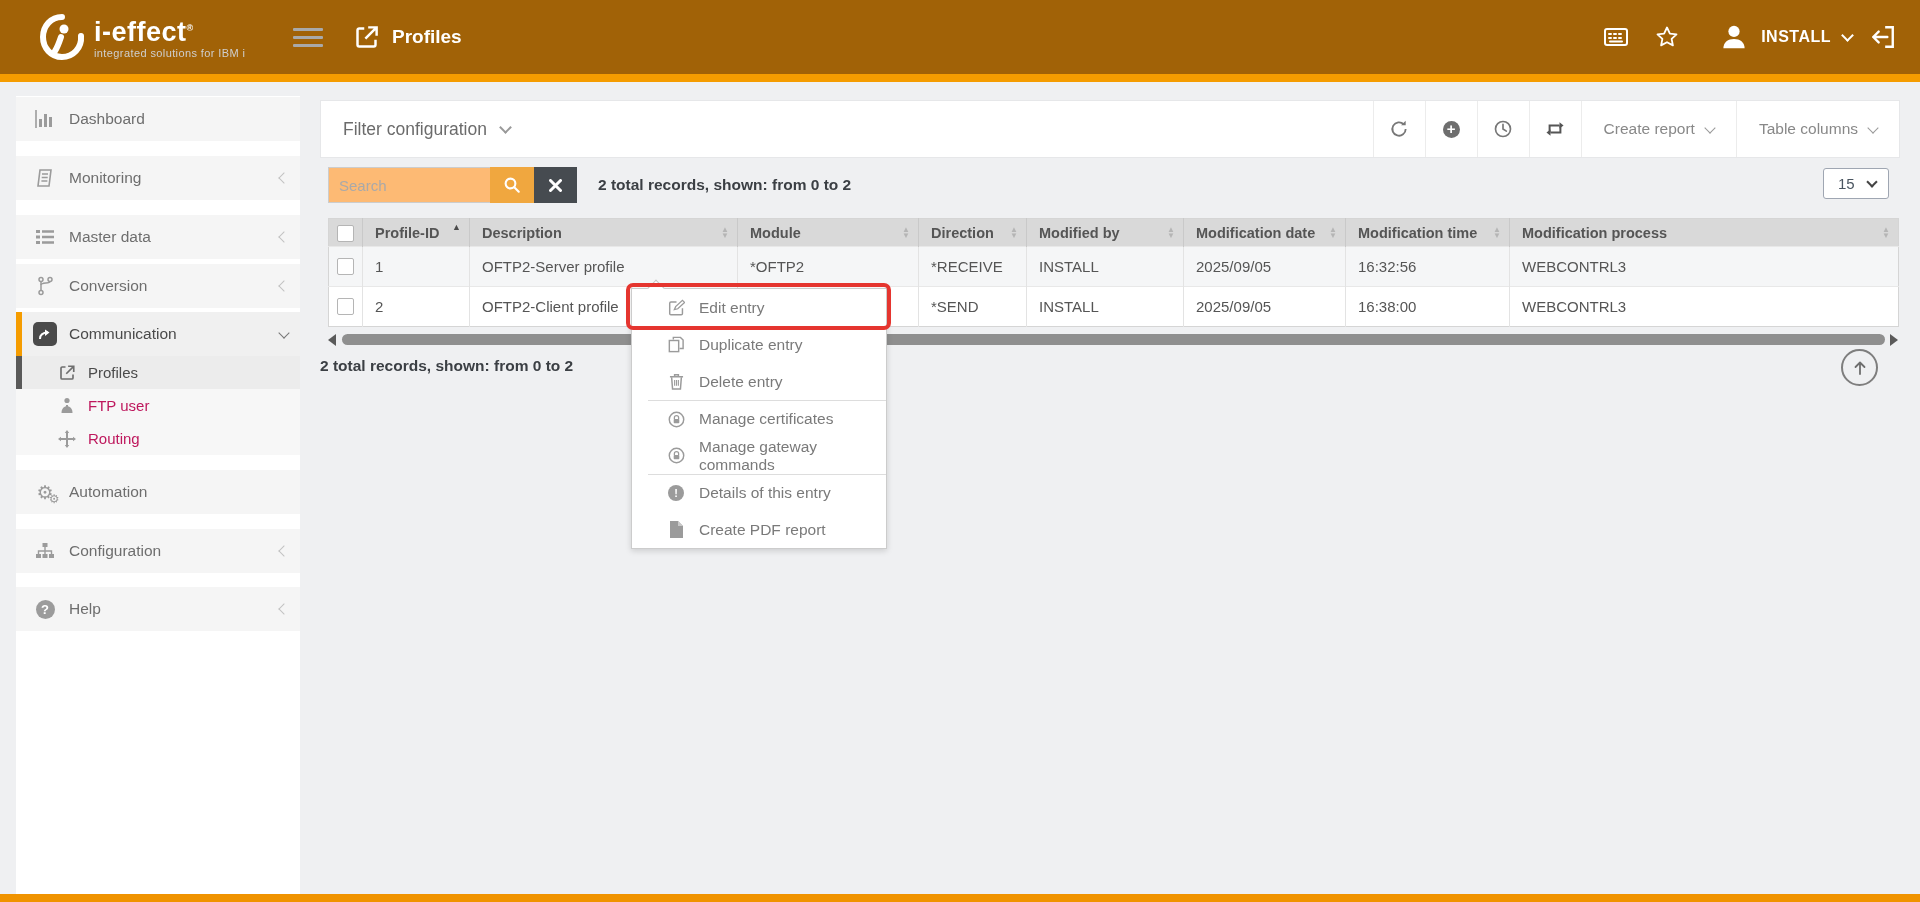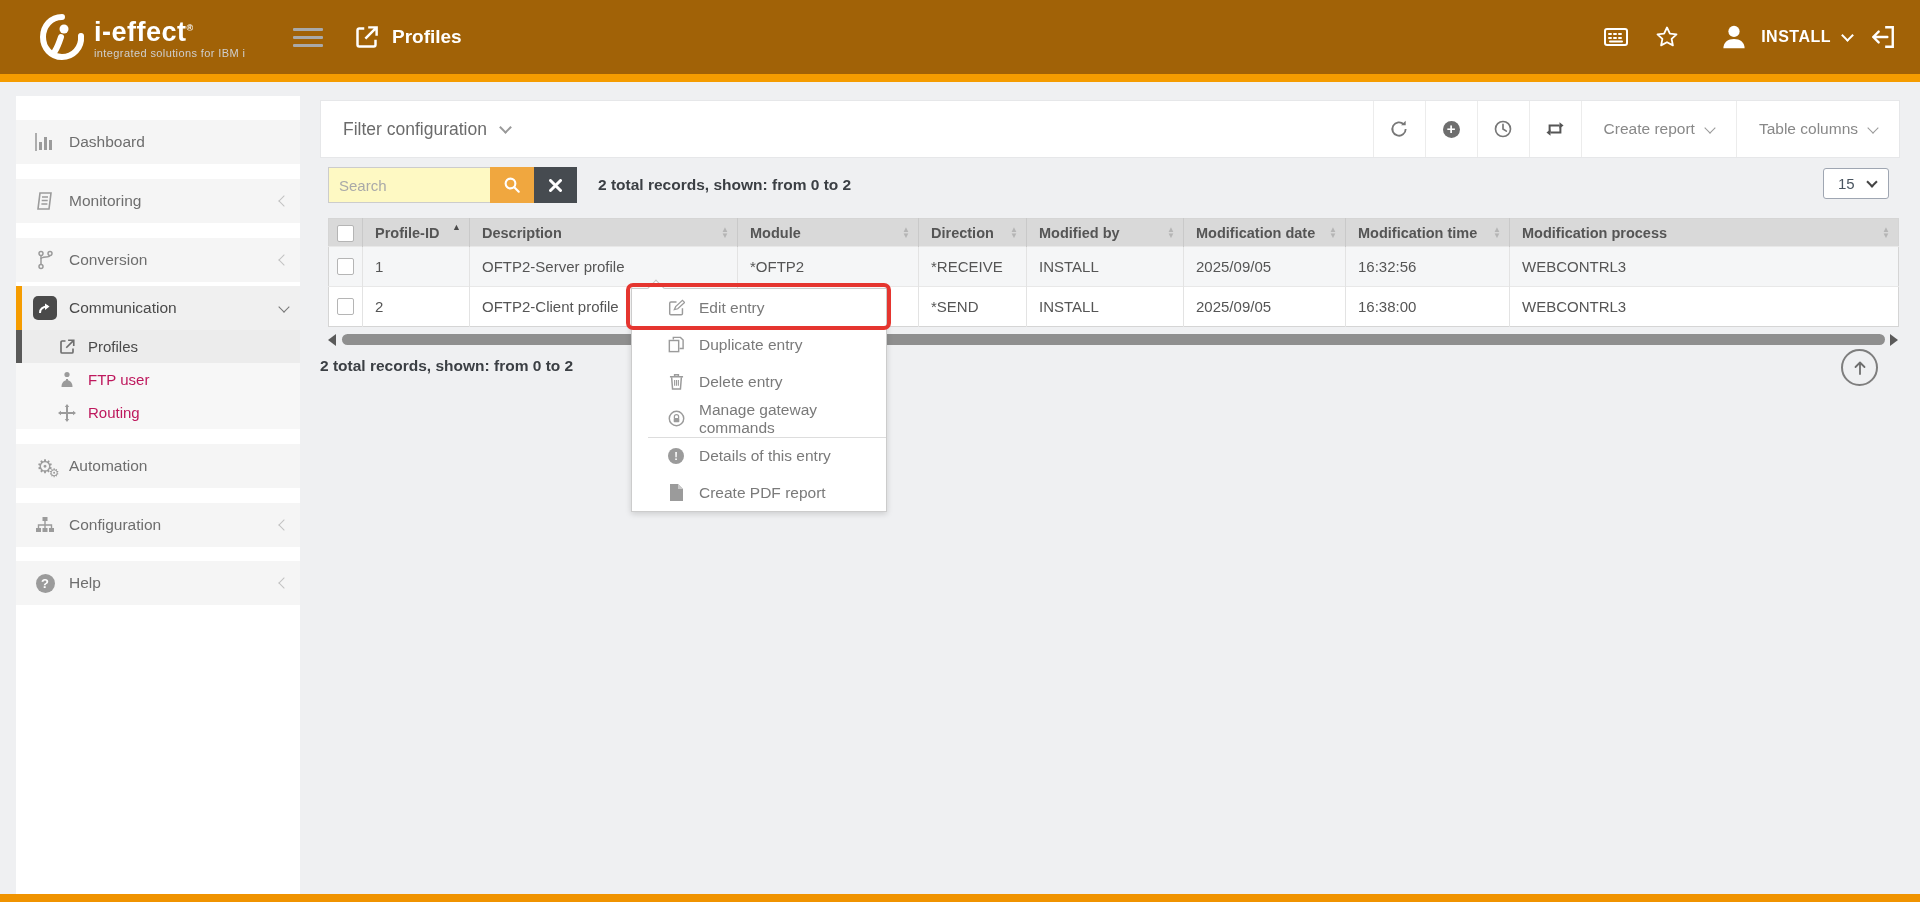--- a/index.html
+++ b/index.html
@@ -29,21 +29,21 @@
   .page-head { display:flex; align-items:center; margin-left:30px; }
   .page-head svg { margin-right:12px; }
   .page-title { color:#fff; font-size:19px; font-weight:bold; }
   .topbar-right { margin-left:auto; display:flex; align-items:center; margin-right:24px; }
   .tb-ic { display:flex; align-items:center; justify-content:center; cursor:pointer; }
   .userbox { display:flex; align-items:center; cursor:pointer; margin:0 18px 0 14px; }
   .user-label { color:#fff; font-size:16px; font-weight:bold; letter-spacing:.5px; margin-left:12px; }
   .chev-down-w { width:9px; height:9px; border-right:2px solid #fff; border-bottom:2px solid #fff; transform:rotate(45deg); margin-left:12px; margin-top:-4px; }
 
   
-  .sidebar { position:absolute; left:16px; top:96px; width:284px; height:798px; background:#fff; padding-top:24px; }
+  .sidebar { position:absolute; left:16px; top:96px; width:284px; height:798px; background:#fff; padding-top:1px; }
   .sb-item {
     height:44px; background:#F5F5F5; display:flex; align-items:center;
     padding-left:16px; padding-right:12px; font-size:15.5px; color:#6E6E6E; cursor:pointer;
   }
   .sb-item .ic { width:26px; display:flex; justify-content:center; margin-right:11px; flex:none; }
   .sb-item .lbl { flex:1; }
   .chev-left { width:8px; height:8px; border-left:1.5px solid #C2C2C2; border-bottom:1.5px solid #C2C2C2; transform:rotate(45deg); }
   .chev-down-g { width:8px; height:8px; border-right:1.5px solid #777; border-bottom:1.5px solid #777; transform:rotate(45deg); margin-top:-3px; }
   .mb15 { margin-bottom:15px; } .mb14 { margin-bottom:14px; } .mb5 { margin-bottom:5px; } .mb4 { margin-bottom:4px; }
   .sb-item.active-parent { background:#F0F0F0; border-left:6px solid #F59C00; padding-left:10px; color:#4A4A4A; }
@@ -67,21 +67,21 @@
   .filter-label { display:flex; align-items:center; padding-left:22px; font-size:17.5px; color:#6B6B6B; cursor:pointer; flex:1; }
   .filter-label .chev { width:9px; height:9px; border-right:2px solid #999; border-bottom:2px solid #999; transform:rotate(45deg); margin-left:14px; margin-top:-4px; }
   .fc-btn { width:52px; border-left:1px solid #ECECEC; display:flex; align-items:center; justify-content:center; cursor:pointer; color:#777; }
   .fc-dd { border-left:1px solid #ECECEC; display:flex; align-items:center; justify-content:center; padding:0 22px; font-size:15.5px; color:#888; cursor:pointer; }
   .fc-dd .chev { width:8px; height:8px; border-right:1.8px solid #999; border-bottom:1.8px solid #999; transform:rotate(45deg); margin-left:11px; margin-top:-3px; }
   .plus-circle { width:17px; height:17px; border-radius:50%; background:#6E6E6E; color:#fff; font-size:15px; font-weight:bold; display:flex; align-items:center; justify-content:center; line-height:0; }
 
   
   .search-row { position:absolute; left:328px; top:167px; height:36px; display:flex; }
   .search-input {
-    width:162px; height:36px; border:1px solid #CCC; border-right:none; background:#fef9c3;
+    width:162px; height:36px; border:1px solid #CCC; border-right:none; background:#fdba74;
     padding:0 10px; font-size:15px; color:#555; font-family:"Liberation Sans",sans-serif; outline:none;
   }
   .search-input::placeholder { color:#A9A9A9; }
   .btn-search { width:44px; height:36px; background:#F0A73F; border:none; display:flex; align-items:center; justify-content:center; cursor:pointer; }
   .btn-clear { width:43px; height:36px; background:#464B50; border:none; display:flex; align-items:center; justify-content:center; cursor:pointer; }
   .summary-top { position:absolute; left:598px; top:167px; height:36px; line-height:36px; font-size:15.5px; font-weight:bold; color:#3B3F44; }
   .pagesize {
     position:absolute; left:1823px; top:168px; width:66px; height:31px; background:#fff;
     border:1px solid #9FA6B2; border-radius:3px; display:flex; align-items:center; cursor:pointer;
   }
@@ -210,20 +210,32 @@
     <span class="ic">
       <svg width="20" height="20" viewBox="0 0 20 20">
           <path d="M5 2h11l-2 16H3z" fill="none" stroke="#9B9B9B" stroke-width="1.6"></path>
           <path d="M7 6h6M6.7 9.5h6M6.4 13h6" stroke="#9B9B9B" stroke-width="1.3"></path>
         </svg>
     </span>
     <span class="lbl">Monitoring</span>
     <span class="chev-left"></span>
   </div>
 
+  <div class="sb-item mb5">
+    <span class="ic">
+      <svg width="20" height="18" viewBox="0 0 20 18">
+          <rect x="1" y="2" width="4" height="3" fill="#9B9B9B"></rect>
+          <rect x="1" y="7.5" width="4" height="3" fill="#9B9B9B"></rect>
+          <rect x="1" y="13" width="4" height="3" fill="#9B9B9B"></rect>
+          <path d="M7 3.5h12M7 9h12M7 14.5h12" stroke="#9B9B9B" stroke-width="2.4"></path>
+        </svg>
+    </span>
+    <span class="lbl">Master data</span>
+    <span class="chev-left"></span>
+  </div>
 
   <div class="sb-item mb4">
     <span class="ic">
       <svg width="18" height="20" viewBox="0 0 18 20">
           <circle cx="5" cy="16.5" r="2" fill="none" stroke="#9B9B9B" stroke-width="1.5"></circle>
           <circle cx="5" cy="3.5" r="2" fill="none" stroke="#9B9B9B" stroke-width="1.5"></circle>
           <circle cx="14" cy="3.5" r="2" fill="none" stroke="#9B9B9B" stroke-width="1.5"></circle>
           <path d="M5 14.5V9M5 9c0-3 9-1 9-3.5" fill="none" stroke="#9B9B9B" stroke-width="1.5"></path>
           <path d="M5 9V5.5" stroke="#9B9B9B" stroke-width="1.5"></path>
         </svg>
@@ -475,29 +487,39 @@
     <span class="ic">
       <svg width="15" height="17" viewBox="0 0 16 18">
           <path d="M1 4h14M6 4V1.8h4V4" fill="none" stroke="#9B9B9B" stroke-width="1.6"></path>
           <path d="M2.8 4.5 3.8 17h8.4l1-12.5" fill="none" stroke="#9B9B9B" stroke-width="1.6"></path>
           <path d="M6 7.5v6M8 7.5v6M10 7.5v6" stroke="#9B9B9B" stroke-width="1.2"></path>
         </svg>
     </span>
     <span class="lbl">Delete entry</span>
   </div>
 
-
-  <div class="ctx-item">
+  <div class="ctx-item ctx-sep">
     <span class="ic">
       <svg width="17" height="17" viewBox="0 0 20 20">
           <circle cx="10" cy="10" r="8.5" fill="none" stroke="#9B9B9B" stroke-width="1.7"></circle>
           <path d="M7.5 9.5V8a2.5 2.5 0 0 1 5 0v1.5" fill="none" stroke="#9B9B9B" stroke-width="1.5"></path>
           <rect x="6.7" y="9.5" width="6.6" height="4.8" rx="0.8" fill="#9B9B9B"></rect>
         </svg>
     </span>
+    <span class="lbl">Manage certificates</span>
+  </div>
+
+  <div class="ctx-item">
+    <span class="ic">
+      <svg width="17" height="17" viewBox="0 0 20 20">
+          <circle cx="10" cy="10" r="8.5" fill="none" stroke="#9B9B9B" stroke-width="1.7"></circle>
+          <path d="M7.5 9.5V8a2.5 2.5 0 0 1 5 0v1.5" fill="none" stroke="#9B9B9B" stroke-width="1.5"></path>
+          <rect x="6.7" y="9.5" width="6.6" height="4.8" rx="0.8" fill="#9B9B9B"></rect>
+        </svg>
+    </span>
     <span class="lbl">Manage gateway commands</span>
   </div>
 
   <div class="ctx-item ctx-sep">
     <span class="ic">
         <span class="info-circle">!</span>
       </span>
     <span class="lbl">Details of this entry</span>
   </div>
 

